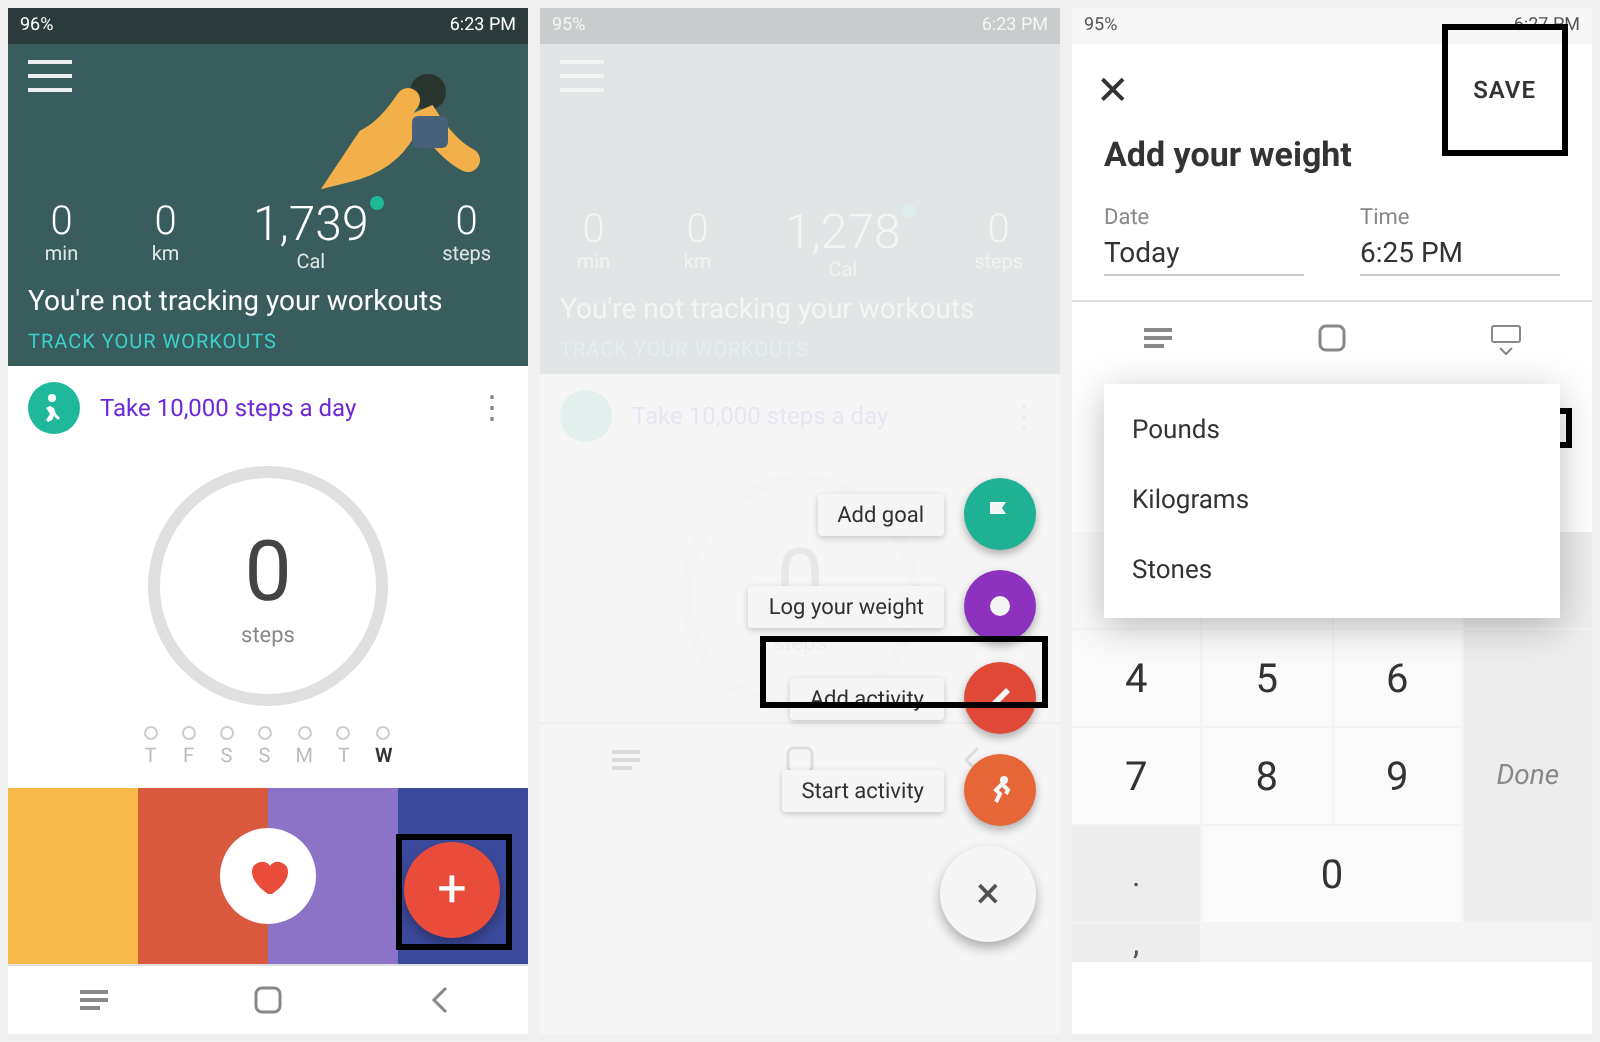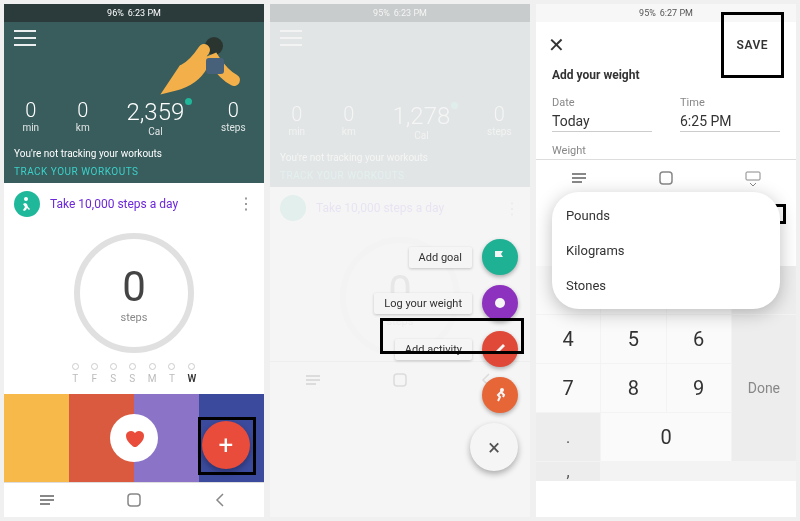--- a/index.html
+++ b/index.html
@@ -1,33 +1,33 @@
 <!DOCTYPE html>
 <html><head>
 <meta charset="utf-8">
 <style>
   * { box-sizing: border-box; margin: 0; padding: 0; font-family: -apple-system, Roboto, sans-serif; }
   body { background: #f0f0f0; display: flex; gap: 6px; padding: 4px; width: 800px; height: 521px; }
   .phone { width: 262px; height: 513px; background: #fff; display: flex; flex-direction: column; overflow: hidden; position: relative; }
 
   
-  .status-bar { height: 18px; background: #2b3b3b; color: #fff; display: flex; align-items: center; justify-content: center; font-size: 9px; padding: 0 6px; gap: 4px; }
+  .status-bar { height: 18px; background: #2b3b3b; color: #fff; display: flex; align-items: center; justify-content: space-between; font-size: 9px; padding: 0 6px; gap: 4px; }
   .phone.light .status-bar { background: #f7f7f7; color: #555; }
 
   
   .hero { background: #395c5c; color: #fff; position: relative; height: 165px; padding: 8px 10px; }
   .menu-icon { width: 22px; height: 16px; display: flex; flex-direction: column; justify-content: space-between; opacity: .9; }
   .menu-icon span { height: 2px; background: #fff; }
   .runner-art { position: absolute; right: 10px; top: 8px; width: 120px; height: 80px; }
   .stats { position: absolute; bottom: 46px; left: 0; right: 0; display: flex; justify-content: space-around; text-align: center; }
   .stat-val { font-size: 20px; font-weight: 300; }
   .stat-val.big { font-size: 24px; position: relative; }
   .stat-val.big::after { content:''; position:absolute; width:7px;height:7px;border-radius:50%;background:#1fb89a;top:0;right:-8px; }
   .stat-lbl { font-size: 10px; opacity: .85; }
-  .trackmsg { position: absolute; bottom: 24px; left: 10px; font-size: 10px; }
+  .trackmsg { position: absolute; bottom: 24px; left: 10px; font-size: 14px; }
   .tracklink { position: absolute; bottom: 6px; left: 10px; font-size: 10px; color: #3bd1ca; letter-spacing: .5px; }
 
   
   .goal-card { display: flex; align-items: center; padding: 8px 10px; gap: 10px; border-bottom: 0; }
   .goal-badge { width: 26px; height: 26px; border-radius: 50%; background: #1fb89a; display: flex; align-items: center; justify-content: center; color:#fff; font-size:14px; }
   .goal-title { flex: 1; font-size: 12px; font-weight: 400; color: #6d28d9; }
   .more-dots { color: #888; font-size: 16px; }
 
   .ring-wrap { display:flex; flex-direction:column; align-items:center; padding: 8px 0 4px; }
   .ring { width: 120px; height: 120px; border: 6px solid #e0e0e0; border-radius: 50%; display:flex; flex-direction:column; align-items:center; justify-content:center; }
@@ -57,37 +57,37 @@
   .fab-close { width:48px;height:48px;border-radius:50%;background:#fff;color:#555;display:flex;align-items:center;justify-content:center;font-size:22px;box-shadow:0 3px 6px rgba(0,0,0,.3); }
   .c-teal{background:#1fb89a;} .c-purple{background:#9333c7;} .c-red{background:#e94c3a;} .c-orange{background:#f06a3a;}
   .log-outline { position:absolute; border:3px solid #000; }
 
   
   .topbar3 { height:46px; display:flex; align-items:center; justify-content:space-between; padding:0 12px; }
   .close-x { font-size:20px; color:#333; }
   .save-btn { font-size:12px; font-weight:600; letter-spacing:.5px; color:#333; padding:6px 8px; }
   .save-outline { border:3px solid #000; padding:17px 5px; }
   .form3 { padding: 0 16px; }
-  .form-title { font-size:12px; font-weight:700; color:#333; margin-bottom:14px; }
+  .form-title { font-size:17px; font-weight:700; color:#333; margin-bottom:14px; }
   .row2 { display:flex; gap:28px; margin-bottom:12px; }
   .field { flex:1; }
   .field-lbl { font-size:11px; color:#888; margin-bottom:2px; }
   .field-val { font-size:14px; color:#333; border-bottom:1px solid #ccc; padding:2px 0; }
   .weight-row { display:flex; align-items:flex-end; gap:6px; }
   .weight-input { width:70px; border:none; border-bottom:2px solid #1fb89a; font-size:14px; padding:2px 0; outline:none; }
   .unit { font-size:12px; color:#666; position:relative; }
   .unit::after { content:''; position:absolute; right:-12px; top:6px; border:4px solid transparent; border-top-color:#666; }
-  .unit-menu { position:absolute; left:16px; right:16px; top:188px; background:#fff; box-shadow:0 4px 18px rgba(0,0,0,.25); padding:6px 0; z-index:5;border-radius:27px; }
+  .unit-menu { position:absolute; left:16px; right:16px; top:188px; background:#fff; box-shadow:0 4px 18px rgba(0,0,0,.25); padding:6px 0; z-index:5; }
   .unit-opt { padding:10px 14px; font-size:13px; color:#333; }
   .unit-outline { position:absolute; border:3px solid #000; right:10px; top:200px; width:20px; height:20px; z-index:4; }
 
   .keypad { position:absolute; bottom:36px; left:0; right:0; background:#f3f3f3; display:grid; grid-template-columns:repeat(4,1fr); grid-template-rows:repeat(4,48px); gap:1px; }
   .key { background:#fafafa; display:flex;align-items:center;justify-content:center;font-size:20px;color:#333; }
   .key.fn { background:#ededed; font-size:16px; color:#555; }
-  .key.done { background:#ededed; font-size:14px; color:#888; grid-row:span 3; }
+  .key.done { background:#ededed; font-size:14px; color:#888; grid-row:span 3;font-style:italic; }
   .key.zero { grid-column:span 2; }
 
   .dim { filter: brightness(.96); }
 </style>
 </head>
 <body>
 
 <div class="phone">
   <div class="status-bar">
     <span>96%</span>
@@ -107,21 +107,21 @@
     <div class="stats">
       <div class="stat">
           <div class="stat-val">0</div>
           <div class="stat-lbl">min</div>
         </div>
       <div class="stat">
           <div class="stat-val">0</div>
           <div class="stat-lbl">km</div>
         </div>
       <div class="stat">
-          <div class="stat-val big">2,359</div>
+          <div class="stat-val big">1,739</div>
           <div class="stat-lbl">Cal</div>
         </div>
       <div class="stat">
           <div class="stat-val">0</div>
           <div class="stat-lbl">steps</div>
         </div>
     </div>
     <div class="trackmsg">You're not tracking your workouts</div>
     <div class="tracklink">TRACK YOUR WORKOUTS</div>
   </div>
@@ -262,20 +262,21 @@
     </div>
     <div class="fab-row">
       <div class="fab-label">Add activity</div>
       <div class="fab-btn c-red">
           <svg width="16" height="16" viewBox="0 0 16 16">
             <path d="M3 13l1-3 7-7 2 2-7 7-3 1z" fill="#fff"></path>
           </svg>
         </div>
     </div>
     <div class="fab-row">
+      <div class="fab-label">Start activity</div>
       <div class="fab-btn c-orange">
           <svg width="16" height="16" viewBox="0 0 16 16">
             <circle cx="10" cy="3" r="2" fill="#fff"></circle>
             <path d="M6 14l2-4-2-2 3-3 3 3-1 2" stroke="#fff" stroke-width="2" fill="none"></path>
           </svg>
         </div>
     </div>
     <div class="fab-close">×</div>
   </div>
   <div class="log-outline" style="left:110px; top:314px; width:144px; height:36px;"></div>
@@ -310,21 +311,20 @@
       <div class="field">
         <div class="field-lbl">Date</div>
         <div class="field-val">Today</div>
       </div>
       <div class="field">
         <div class="field-lbl">Time</div>
         <div class="field-val">6:25 PM</div>
       </div>
     </div>
     <div class="field">
-      <div class="field-lbl">Weight</div>
     </div>
   </div>
 
   <div class="unit-menu">
     <div class="unit-opt">Pounds</div>
     <div class="unit-opt">Kilograms</div>
     <div class="unit-opt">Stones</div>
   </div>
   <div class="unit-outline"></div>
 

